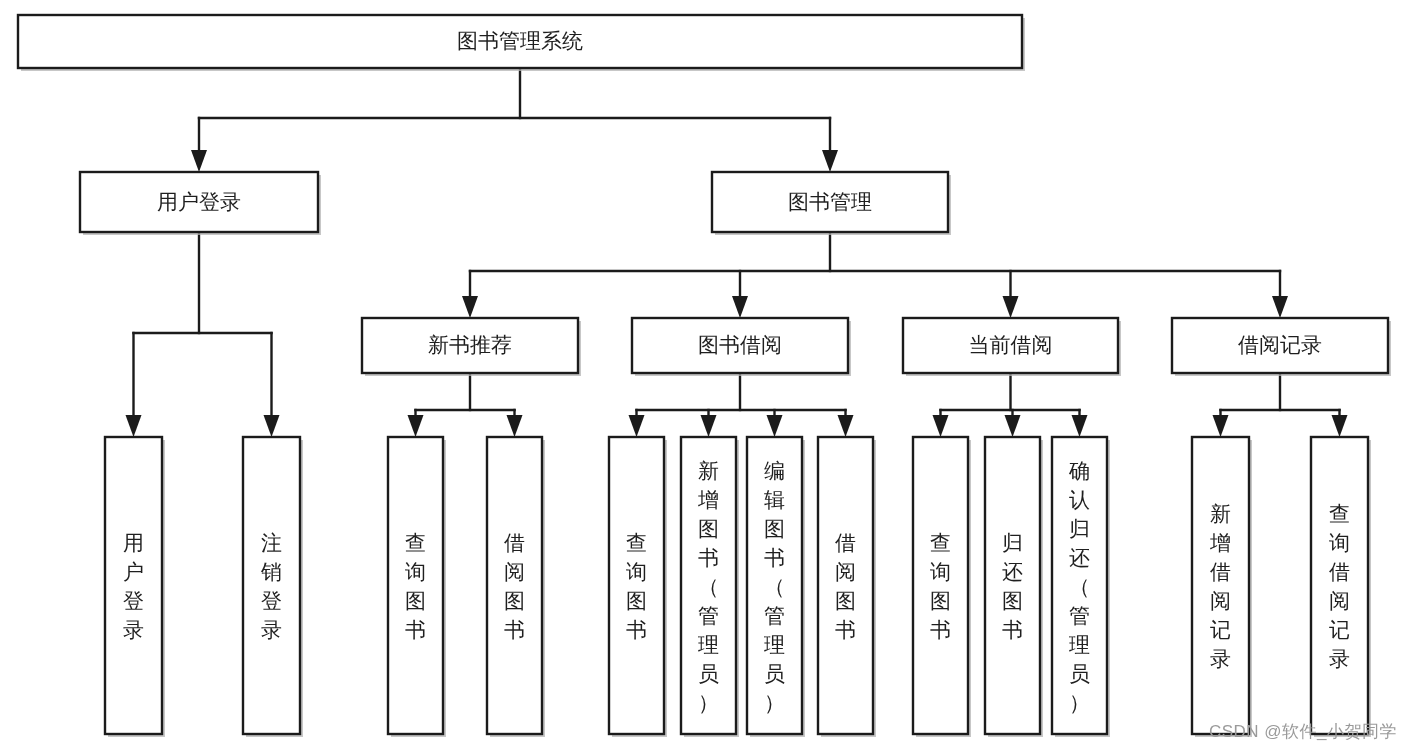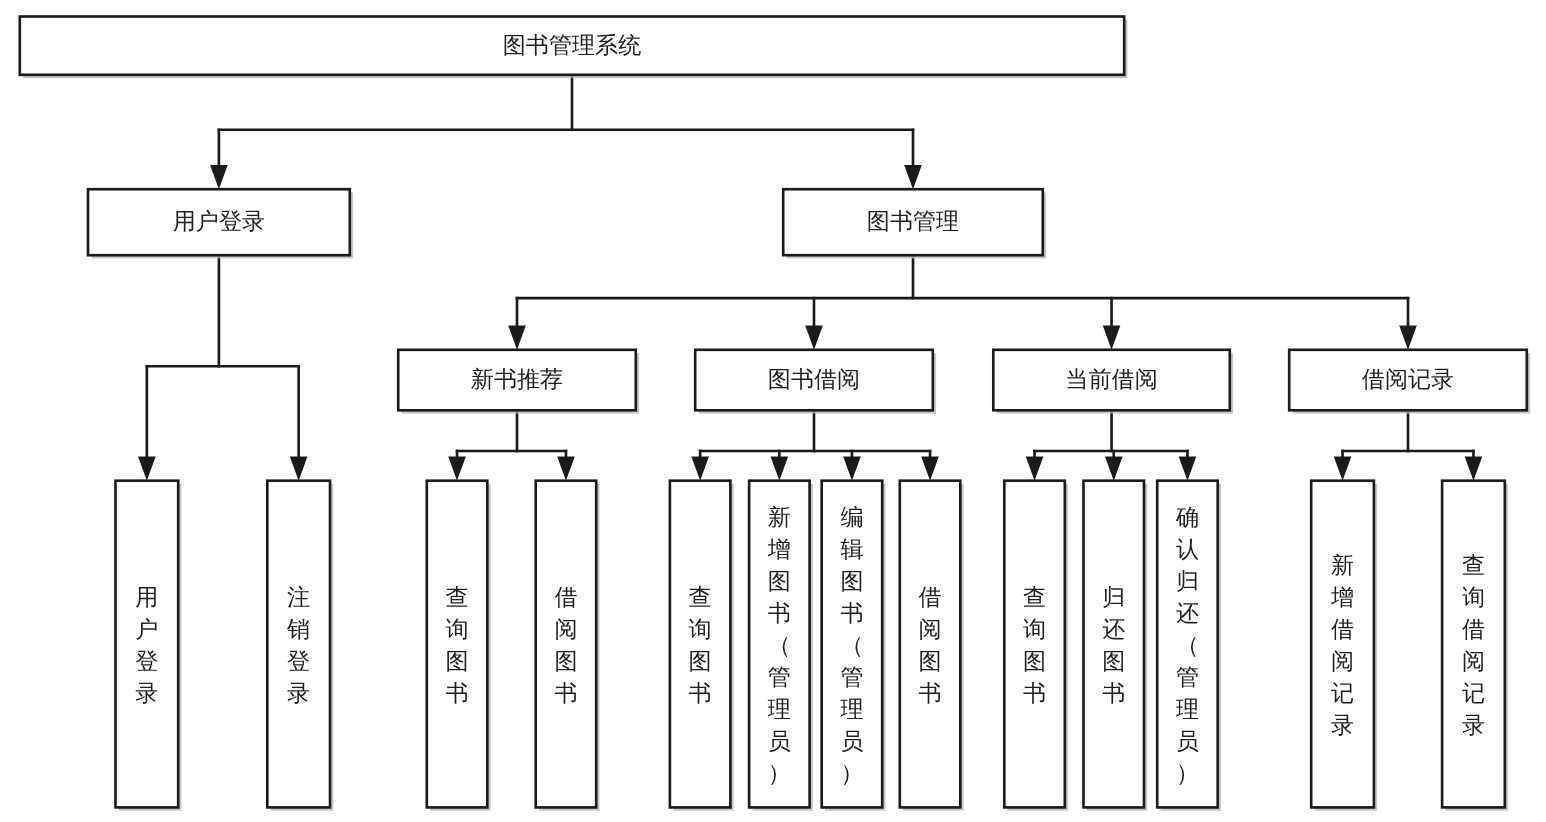--- a/index.html
+++ b/index.html
@@ -239,13 +239,14 @@
           <rect x="1192" y="437" width="57" height="297" class="node-rect"></rect>
           <text x="1220.5" y="521.12" class="node-label-vertical"><tspan x="1220.5" dy="0">新</tspan><tspan x="1220.5" dy="29">增</tspan><tspan x="1220.5" dy="29">借</tspan><tspan x="1220.5" dy="29">阅</tspan><tspan x="1220.5" dy="29">记</tspan><tspan x="1220.5" dy="29">录</tspan></text>
         </g>
         <g>
           <rect x="1314" y="440" width="57" height="297" class="node-shadow"></rect>
           <rect x="1311" y="437" width="57" height="297" class="node-rect"></rect>
           <text x="1339.5" y="521.12" class="node-label-vertical"><tspan x="1339.5" dy="0">查</tspan><tspan x="1339.5" dy="29">询</tspan><tspan x="1339.5" dy="29">借</tspan><tspan x="1339.5" dy="29">阅</tspan><tspan x="1339.5" dy="29">记</tspan><tspan x="1339.5" dy="29">录</tspan></text>
         </g>
       </g>
   </svg>
+  <div class="watermark">CSDN @软件_小贺同学</div>
 </div>
 
 </body></html>

